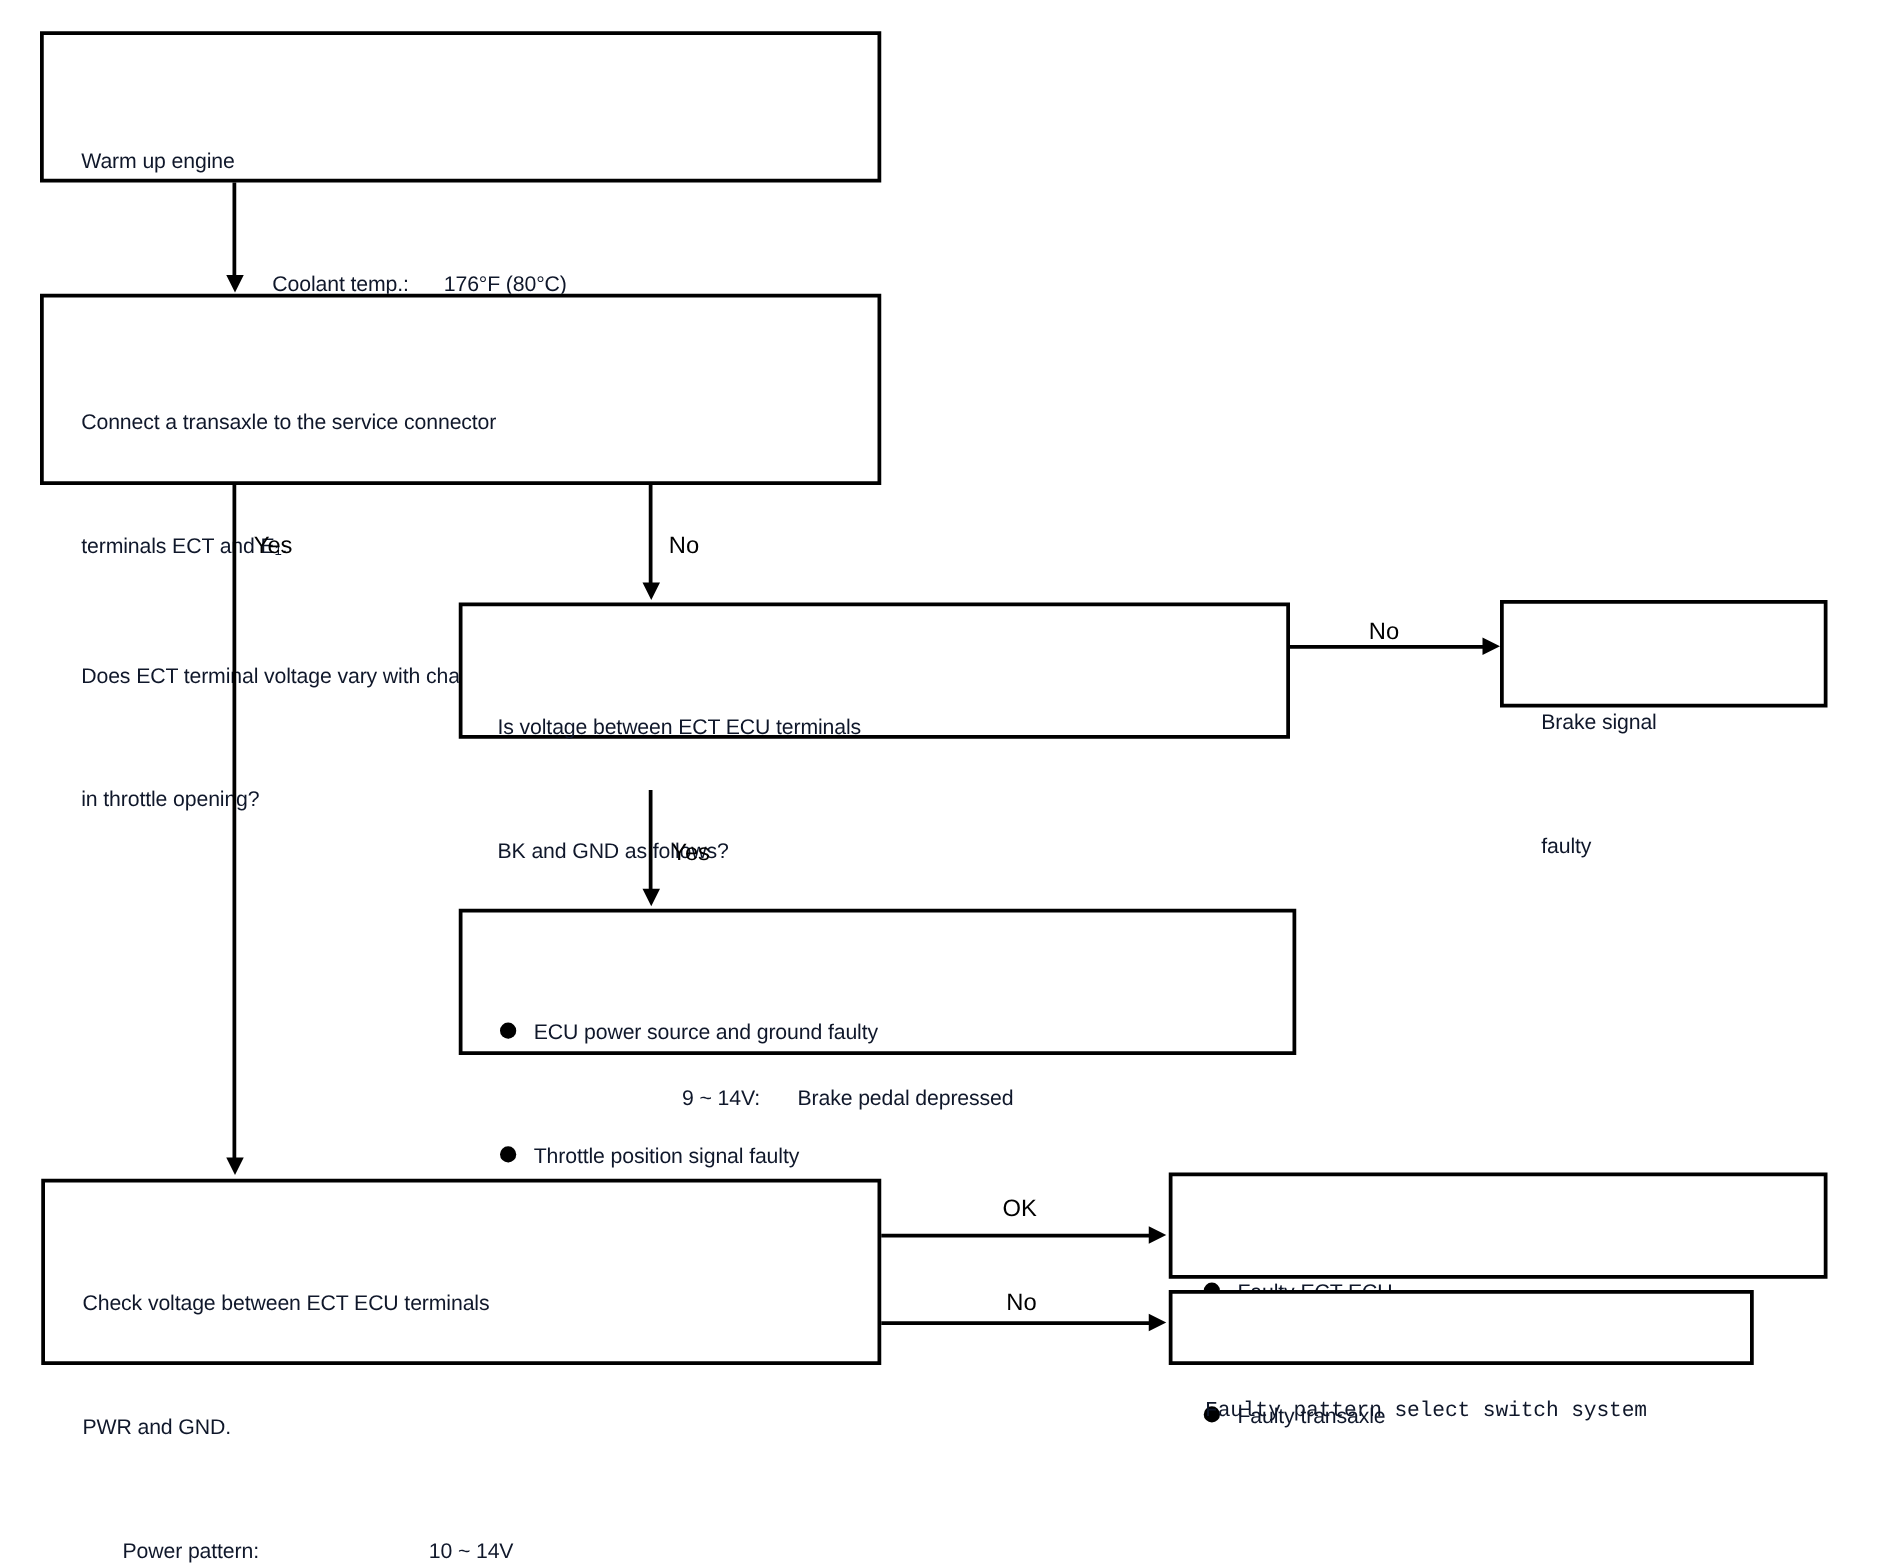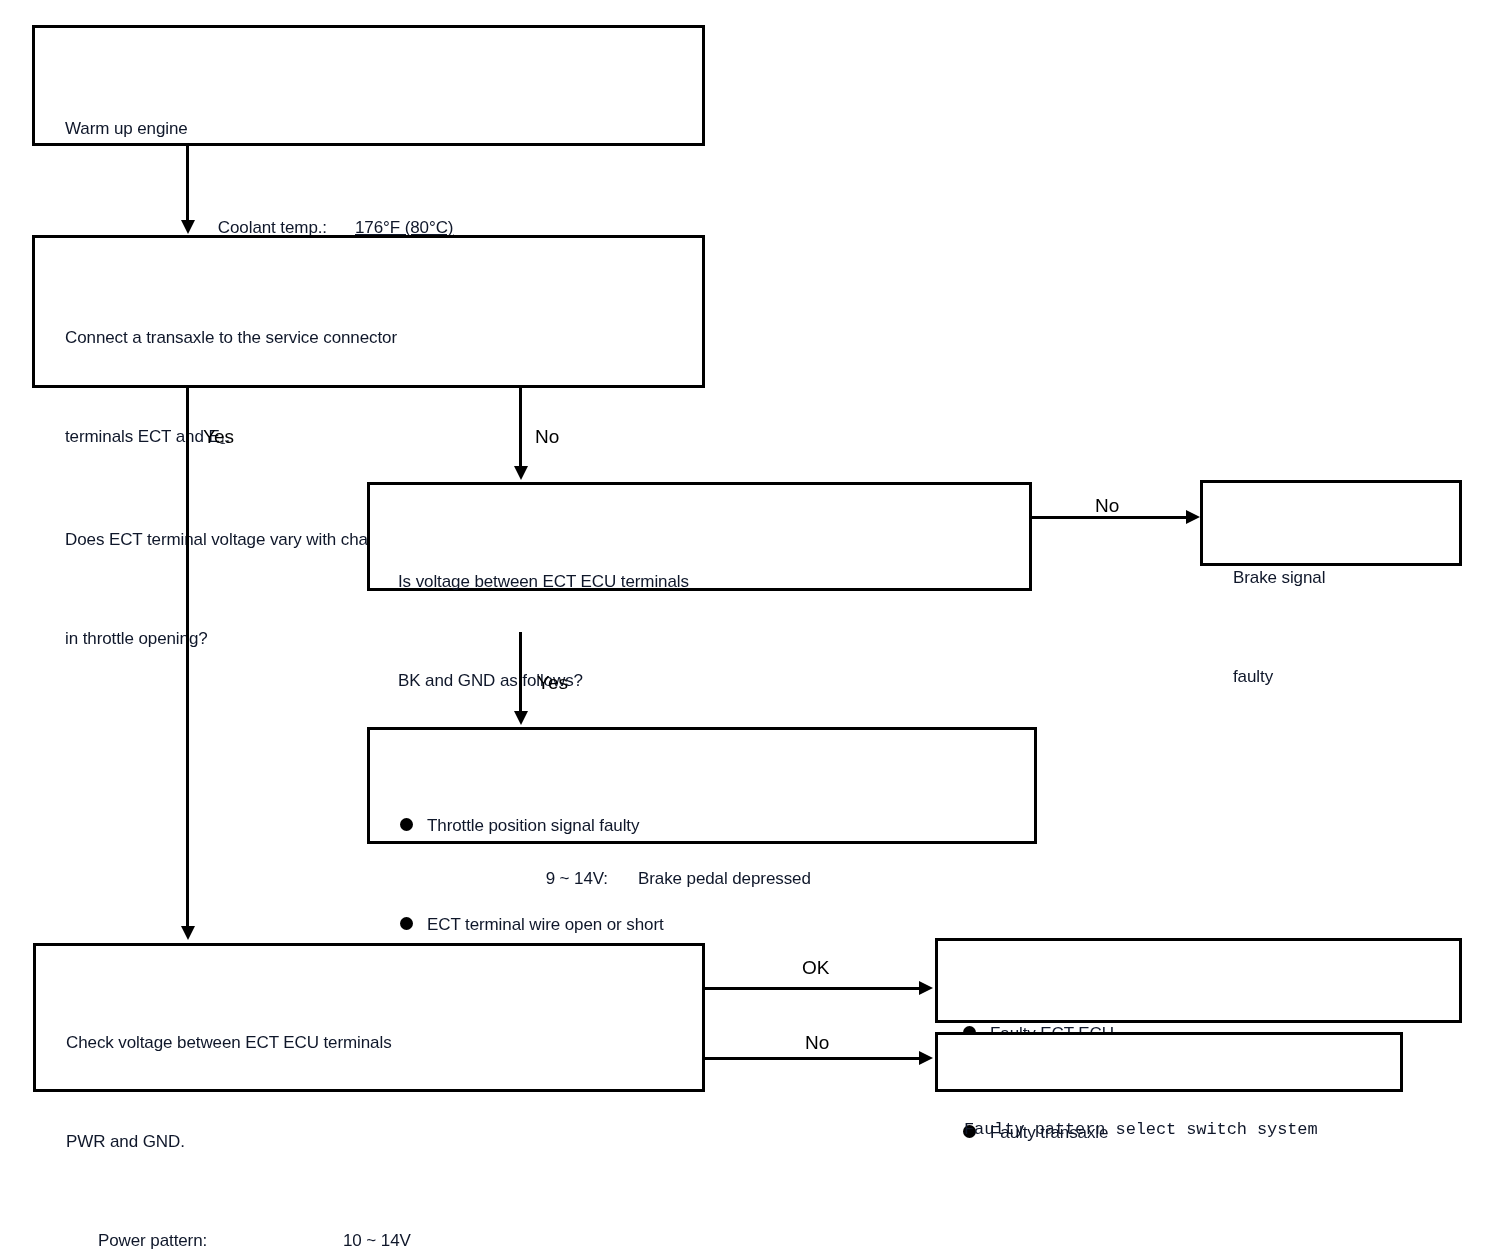--- a/index.html
+++ b/index.html
@@ -102,21 +102,21 @@
 </head>
 <body>
 
 <div id="canvas">
 
   <div class="box" style="left:32px; top:25px; width:673px; height:121px;">
     <div class="btext" style="left:30px; top:18px;">
       <span class="row">Warm up engine</span>
       <span class="kv">
         <span class="k" style="width:230px; padding-left:32px;">Coolant temp.:</span>
-        <span class="v" style="padding-left:28px;text-decoration:underline;">176°F (80°C)</span>
+        <span class="v" style="padding-left:28px;">176°F (80°C)</span>
       </span>
       <span class="kv">
         <span class="k" style="width:230px; padding-left:32px;">ATF temp.:</span>
         <span class="v" style="padding-left:28px;">122 – 176°F (50 – 80°C)</span>
       </span>
     </div>
   </div>
 
   <div class="vline" style="left:186px; top:146px; height:76px;"></div>
   <div class="arrow-down" style="left:181px; top:220px;"></div>
@@ -165,20 +165,24 @@
   </div>
 
   <div class="vline" style="left:519px; top:632px; height:81px;"></div>
   <div class="arrow-down" style="left:514px; top:711px;"></div>
   <div class="lbl" style="left:537px; top:669px;">Yes</div>
 
   <div class="box" style="left:367px; top:727px; width:670px; height:117px;">
     <div class="btext" style="left:30px; top:13px;">
       <span class="bullet-row">
         <span class="bullet-dot"></span>
+        <span>ECU power source and ground faulty</span>
+      </span>
+      <span class="bullet-row">
+        <span class="bullet-dot"></span>
         <span>Throttle position signal faulty</span>
       </span>
       <span class="bullet-row">
         <span class="bullet-dot"></span>
         <span>ECT terminal wire open or short</span>
       </span>
     </div>
   </div>
 
   <div class="box" style="left:33px; top:943px; width:672px; height:149px;">

